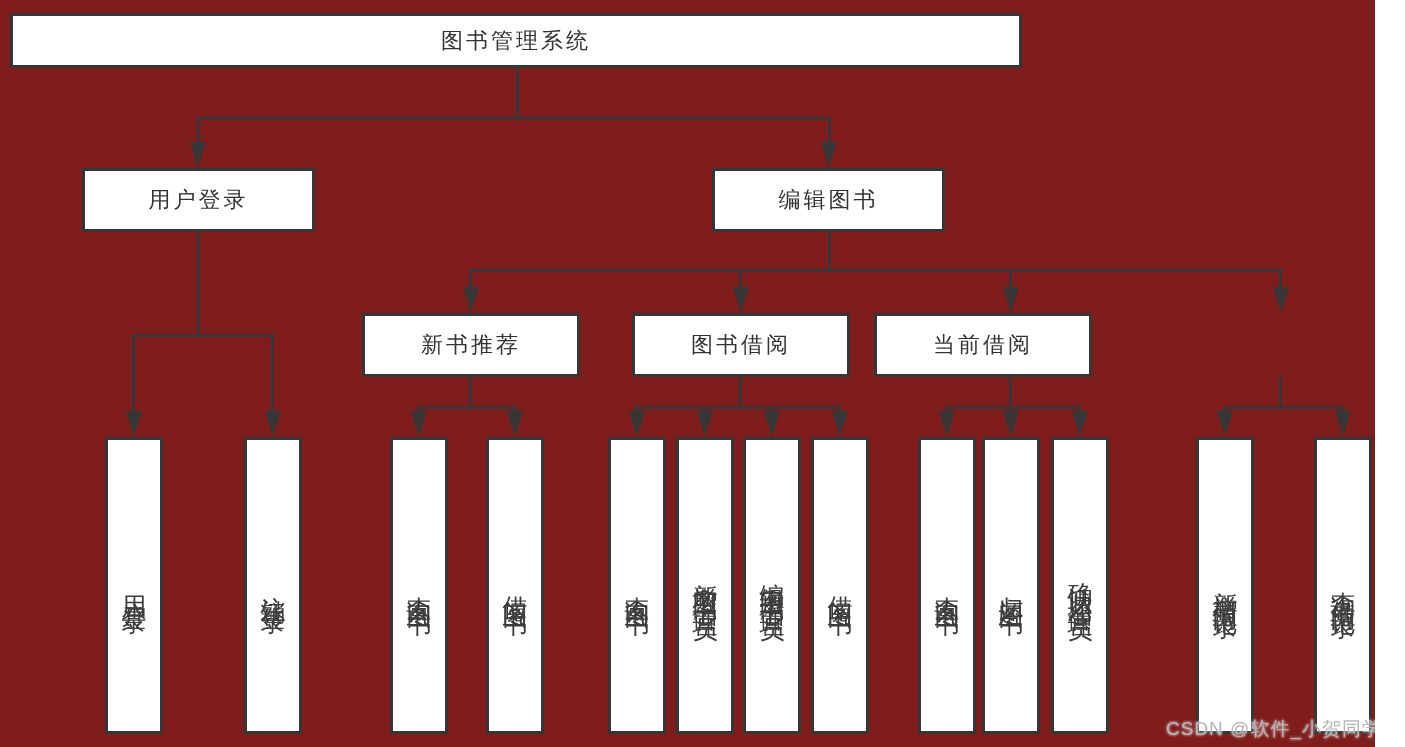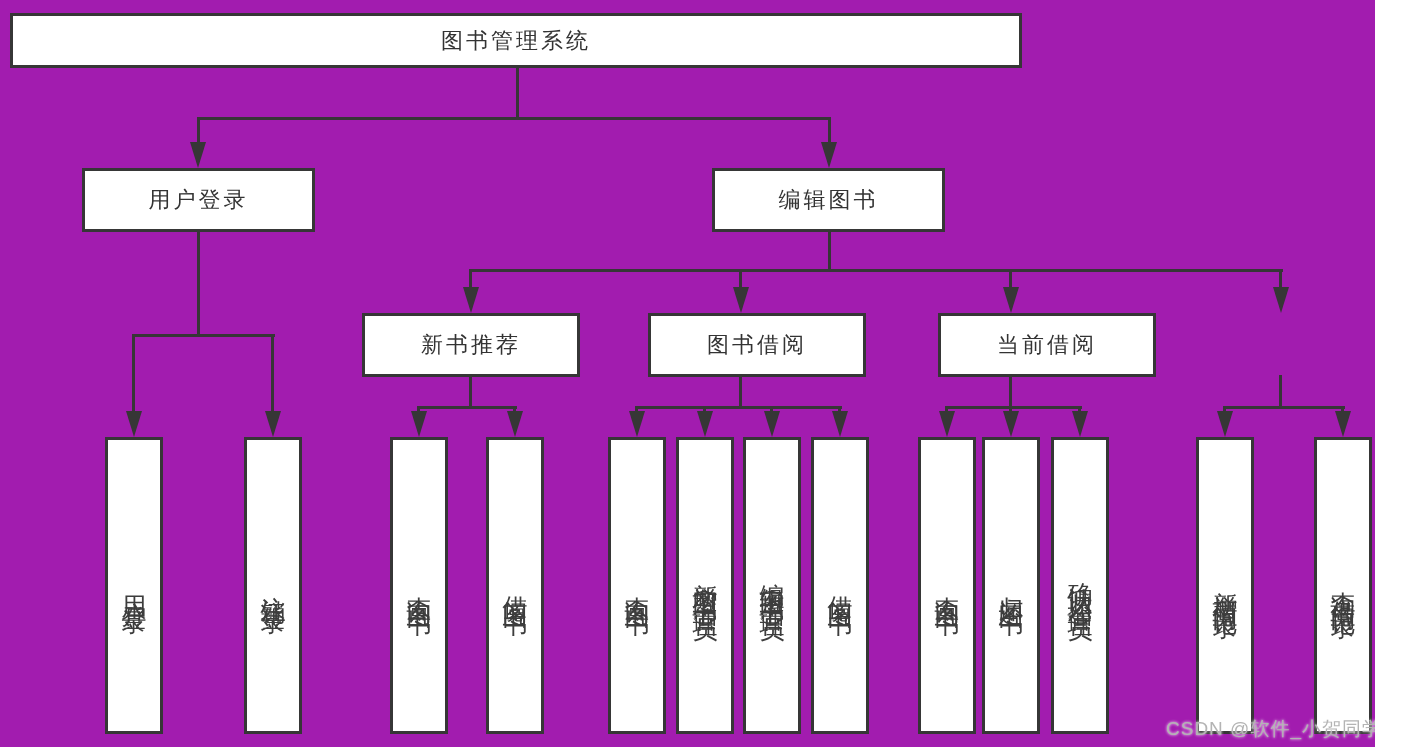--- a/index.html
+++ b/index.html
@@ -2,21 +2,21 @@
 <html><head>
 <meta charset="utf-8">
 <style>
   * { margin: 0; padding: 0; box-sizing: border-box; }
   html, body { background: #ffffff; }
   body { font-family: "Liberation Sans", sans-serif; }
   .canvas {
     position: relative;
     width: 1375px;
     height: 747px;
-    background: #a21caf;
+    background: #7f1d1d;
     overflow: hidden;
   }
   
   .box {
     position: absolute;
     background: #ffffff;
     border: 3px solid #363636;
     display: flex;
     align-items: center;
     justify-content: center;
@@ -92,24 +92,24 @@
   <div class="vl" style="left:739px; top:269px; height:24px;"></div>
   <div class="ar" style="left:733px; top:287px;"></div>
   <div class="vl" style="left:1009px; top:269px; height:24px;"></div>
   <div class="ar" style="left:1003px; top:287px;"></div>
   <div class="vl" style="left:1279px; top:269px; height:24px;"></div>
   <div class="ar" style="left:1273px; top:287px;"></div>
 
   <div class="box lvl3" style="left:362px;">
     <span class="hnode">新书推荐</span>
   </div>
-  <div class="box lvl3" style="left:648px;">
+  <div class="box lvl3" style="left:632px;">
     <span class="hnode">图书借阅</span>
   </div>
-  <div class="box lvl3" style="left:938px;">
+  <div class="box lvl3" style="left:874px;">
     <span class="hnode">当前借阅</span>
   </div>
 
   <div class="vl" style="left:469px; top:375px; height:34px;"></div>
   <div class="hl" style="left:417px; top:406px; width:100px;"></div>
   <div class="vl" style="left:417px; top:406px; height:10px;"></div>
   <div class="ar" style="left:411px; top:411px;"></div>
   <div class="vl" style="left:513px; top:406px; height:10px;"></div>
   <div class="ar" style="left:507px; top:411px;"></div>
 

